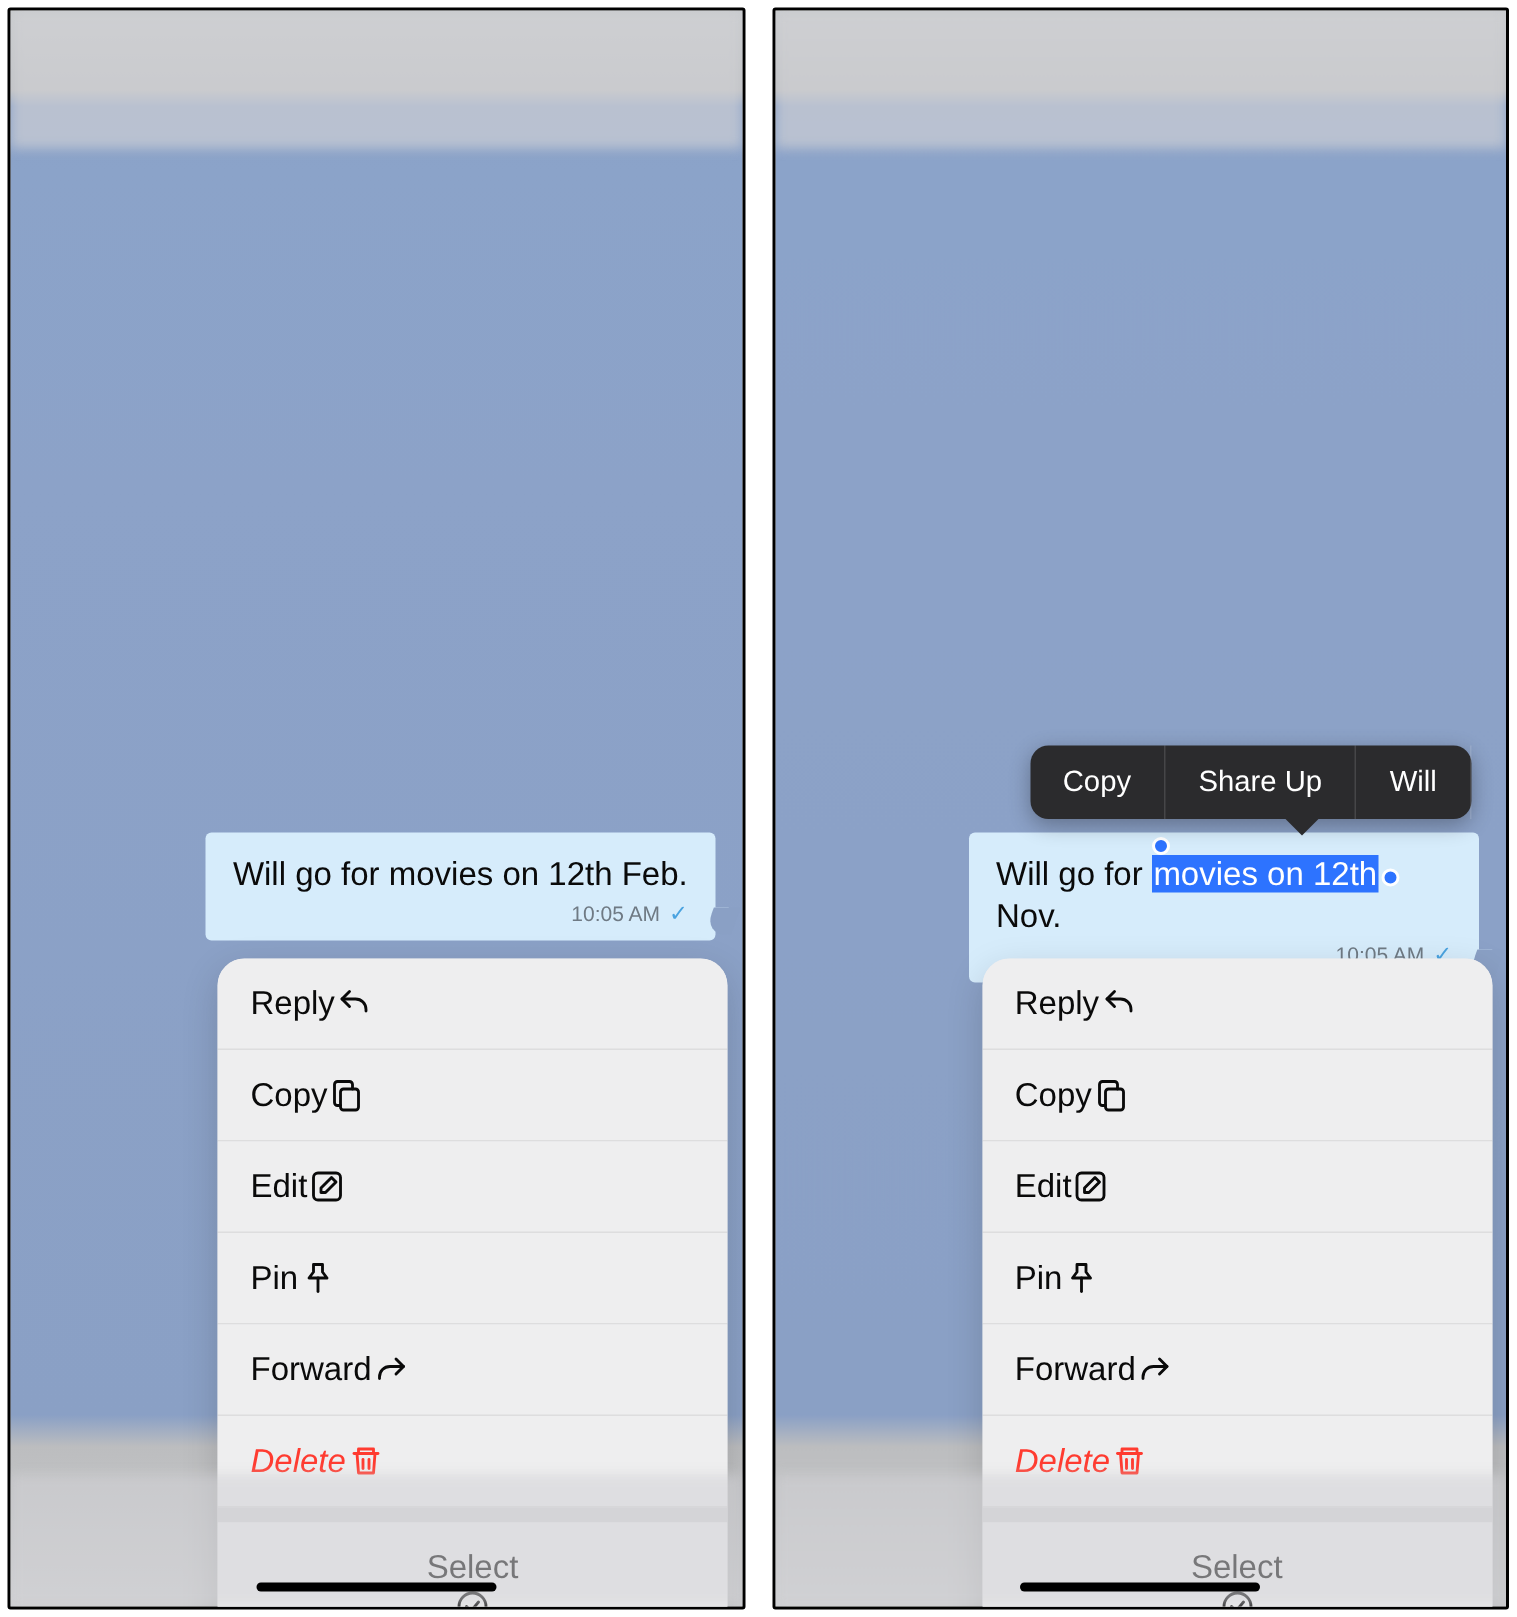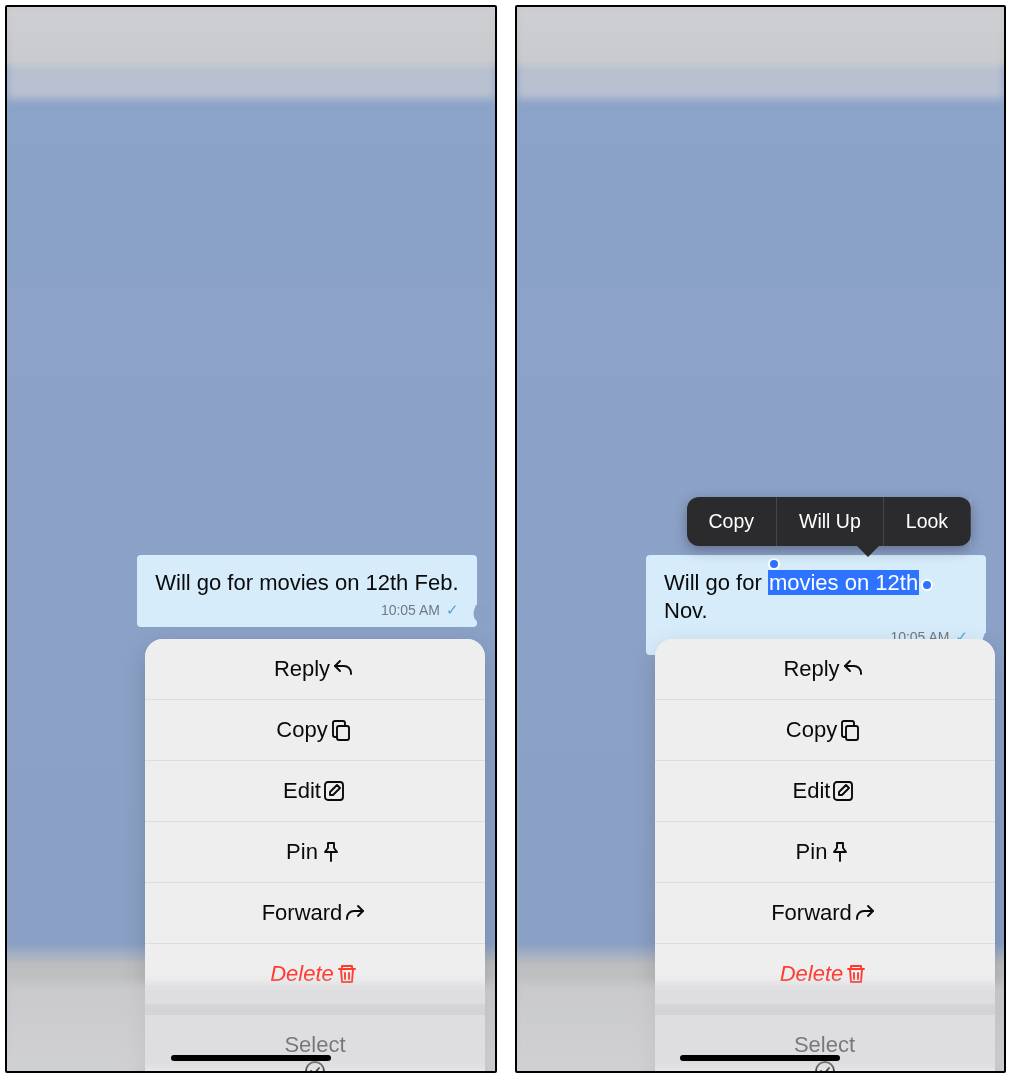--- a/index.html
+++ b/index.html
@@ -106,22 +106,22 @@
     top: 632px;
     width: 340px;
     background: #ececee;
     border-radius: 18px;
     overflow: hidden;
     box-shadow: 0 8px 24px rgba(0,0,0,0.15);
   }
   .menu-item {
     display:flex;
     align-items:center;
-    justify-content:center;
-    padding: 17px 12px;
+    justify-content:flex-start;
+    padding: 17px 22px;
     font-size: 22px;
     color:#0a0a0a;
     border-bottom: 1px solid rgba(0,0,0,0.07);
     background:#eeeeef;
   }
   .menu-item:last-child { border-bottom:none;flex-direction:column; }
   .menu-item.destructive { color:#ff3b30;font-style:italic; }
   .menu-item.destructive .icon svg { stroke:#ff3b30; }
   .menu-sep {
     height: 10px;
@@ -260,22 +260,22 @@
       </div>
     </div>
 
     <div class="home-ind"></div>
   </div>
 
   <div class="phone">
 
     <div class="callout">
       <div class="callout-item">Copy</div>
-      <div class="callout-item">Will Up</div>
-      <div class="callout-item">Look</div>
+      <div class="callout-item">Share Up</div>
+      <div class="callout-item">Will</div>
       <div class="callout-arrow"></div>
     </div>
 
     <div class="bubble-wrap">
       <div class="bubble" style="position:relative;">
         <span>Will go for </span><span class="sel">movies on 12th</span><span> Nov.</span>
         <span class="sel-handle" style="top:3px; left:122px;"></span>
         <span class="sel-handle" style="top:24px; left:275px;"></span>
         <span class="time">
           <span>10:05 AM</span>

